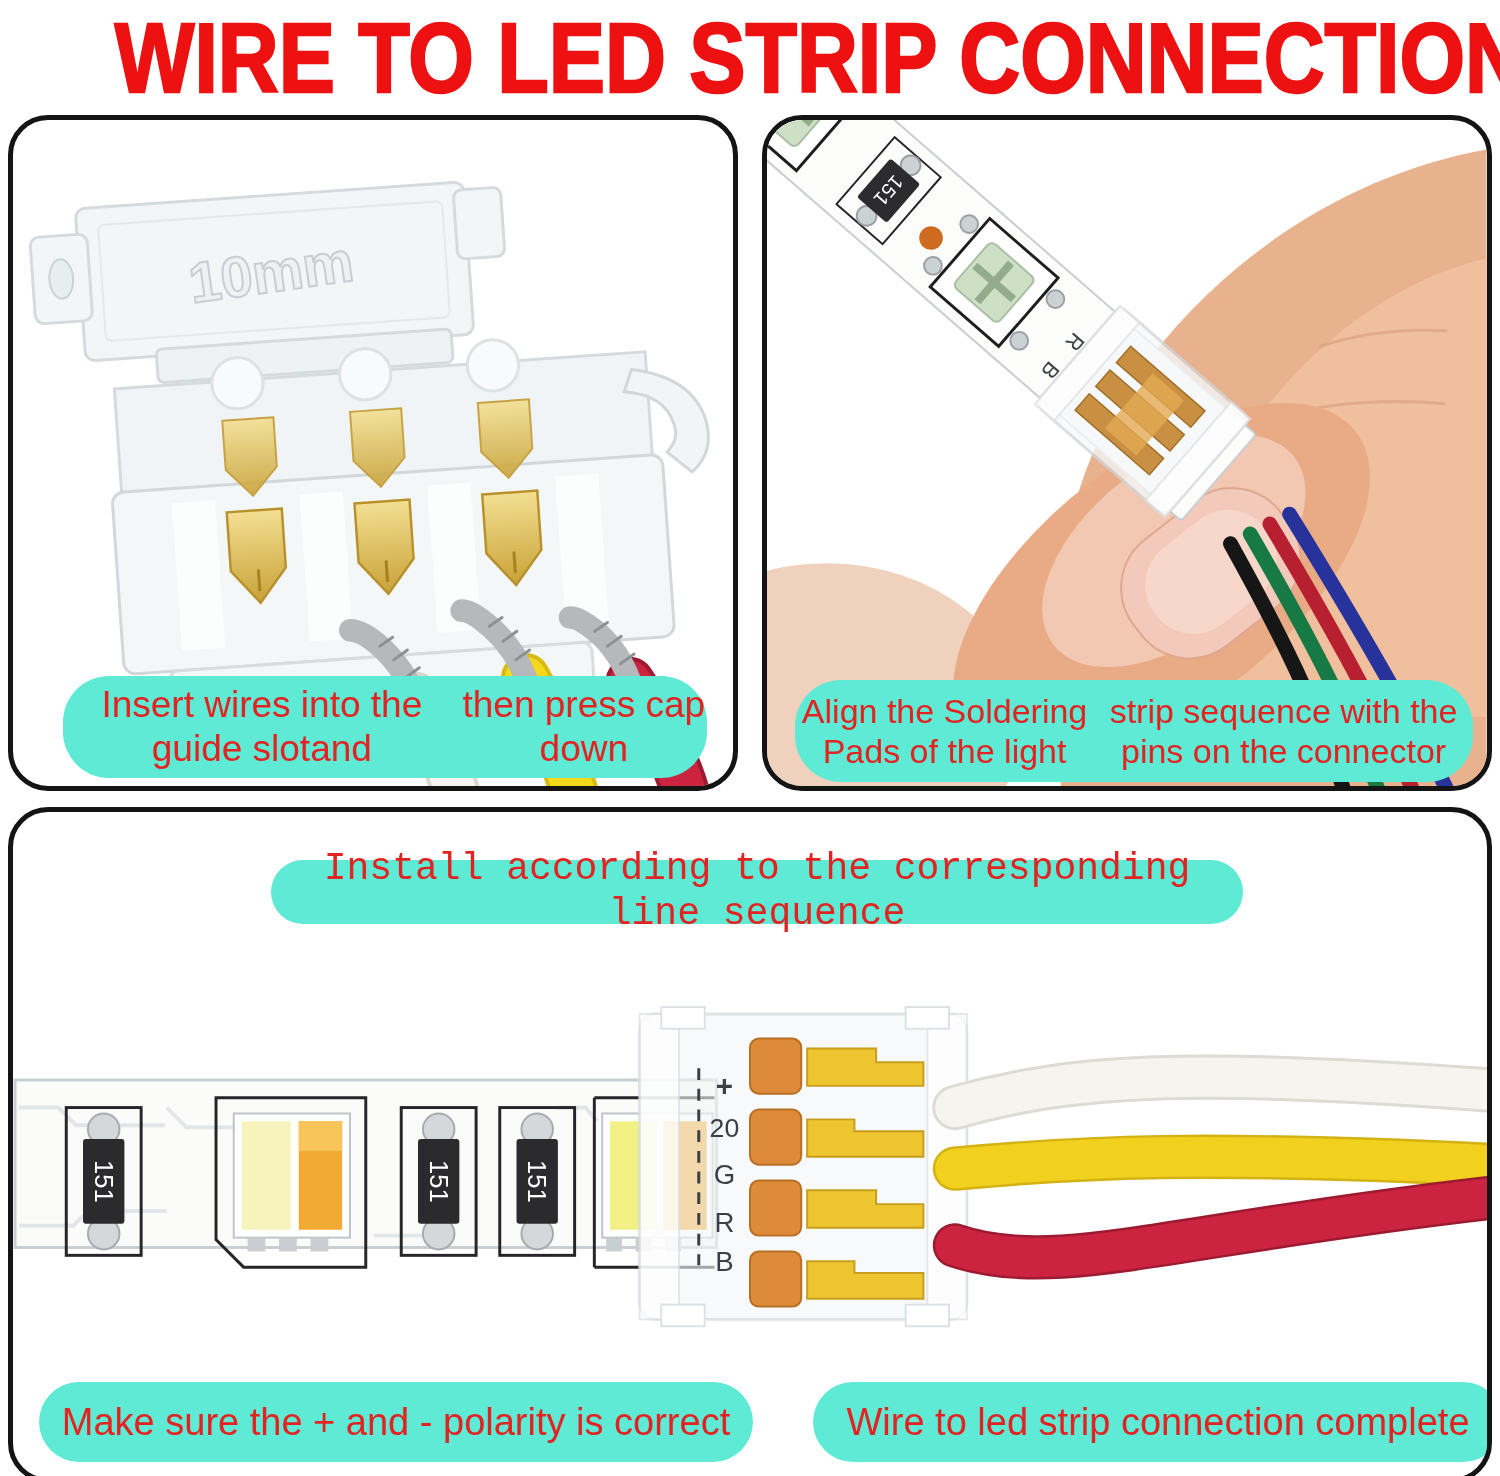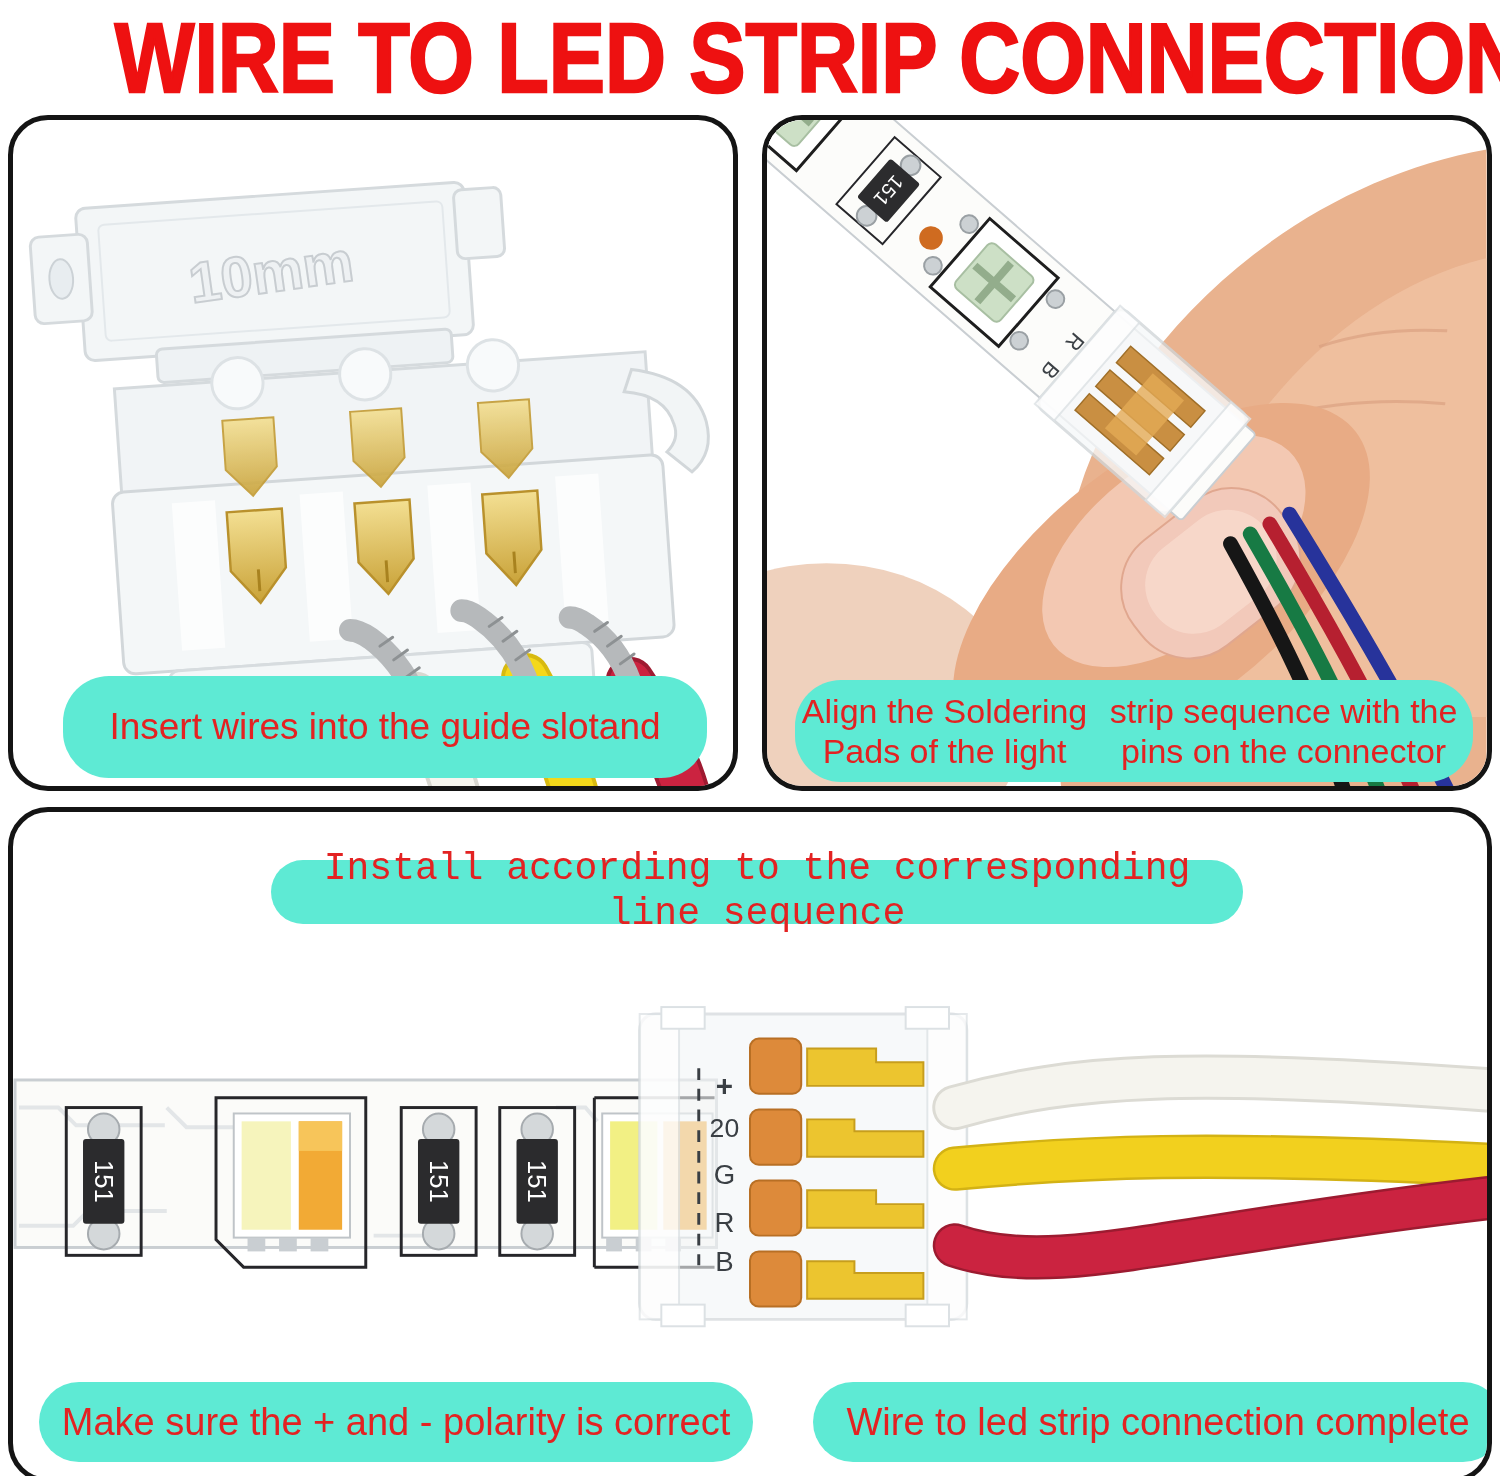--- a/index.html
+++ b/index.html
@@ -89,20 +89,21 @@
         <path d="M510 548 l14 -10 M497 529 l14 -10 M483 514 l13 -9" stroke="#8d9193" stroke-width="3"></path>
 
         <path d="M688 705 Q672 636 626 570" stroke="#9f1a31" stroke-width="50"></path>
         <path d="M688 705 Q672 636 626 570" stroke="#cb2340" stroke-width="42"></path>
         <path d="M626 570 Q612 532 582 512 Q572 505 565 505" stroke="#b6b9bb" stroke-width="23"></path>
         <path d="M616 552 l14 -10 M603 534 l14 -10 M590 519 l13 -9" stroke="#8d9193" stroke-width="3"></path>
       </g>
     </svg>
     <div class="pill pill-tl">
       <span>Insert wires into the guide slotand</span>
+      <span>then press cap down</span>
     </div>
   </section>
 
   <section class="panel panel-tr">
     <svg class="art" viewBox="0 0 730 676">
 
       <g>
         <ellipse cx="60" cy="610" rx="200" ry="160" fill="#ecc9b2" opacity=".85"></ellipse>
         <path d="M730 30 C590 55 460 140 375 260 C305 355 278 480 298 676 L730 676 Z" fill="#e9b28e"></path>
         <path d="M730 140 C640 162 558 222 498 302 C448 372 428 472 443 606 L730 606 Z" fill="#f0c2a3" opacity=".8"></path>

